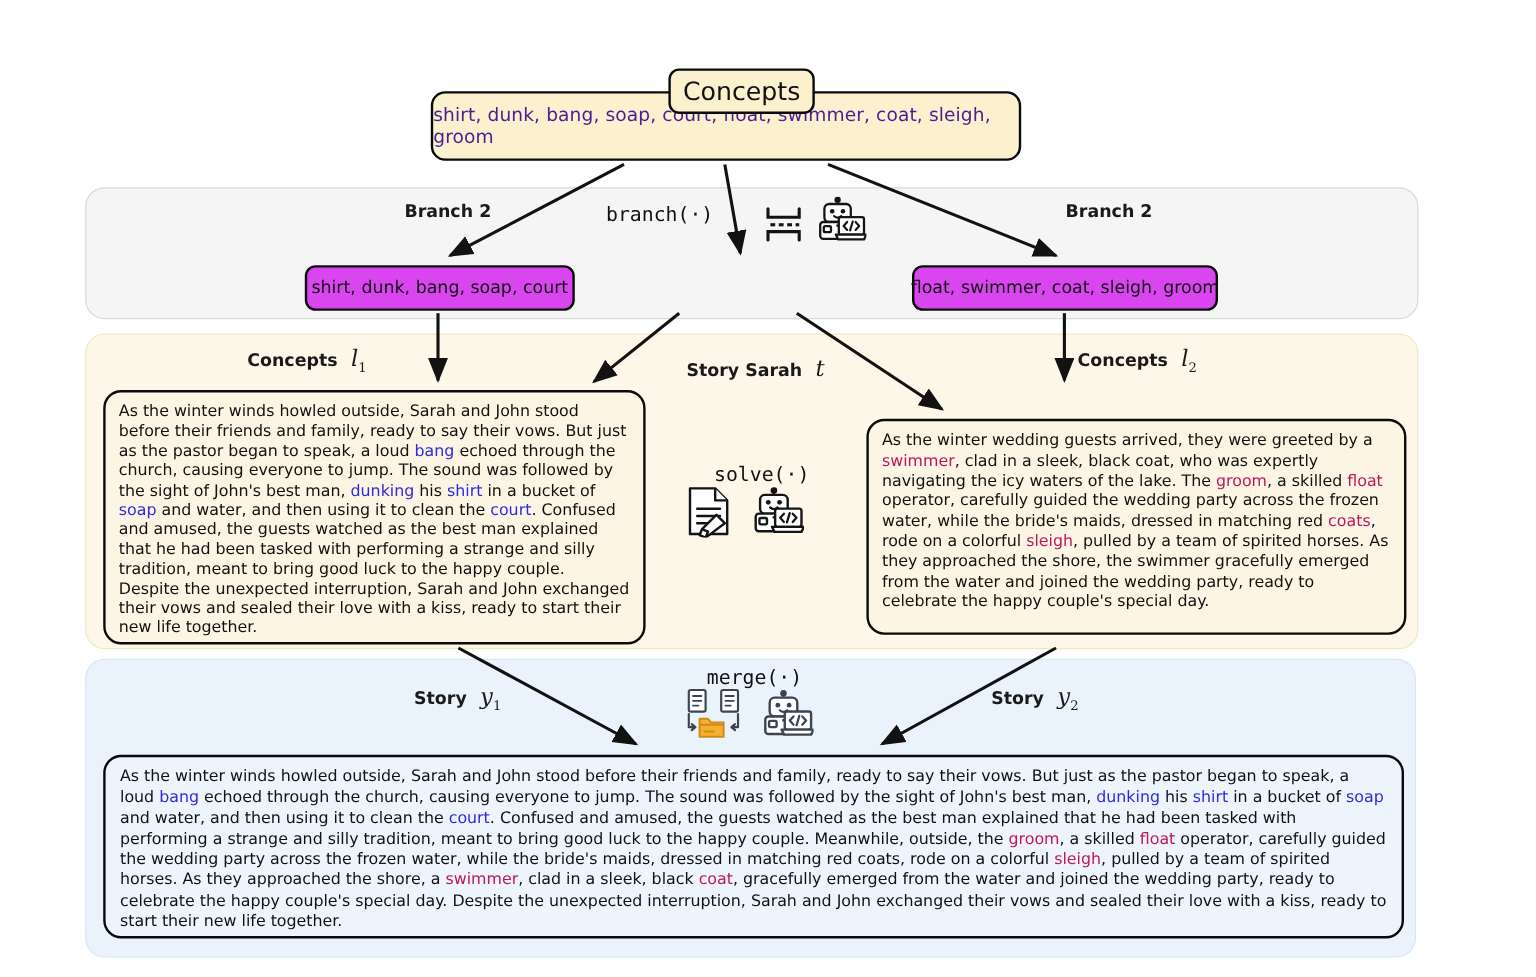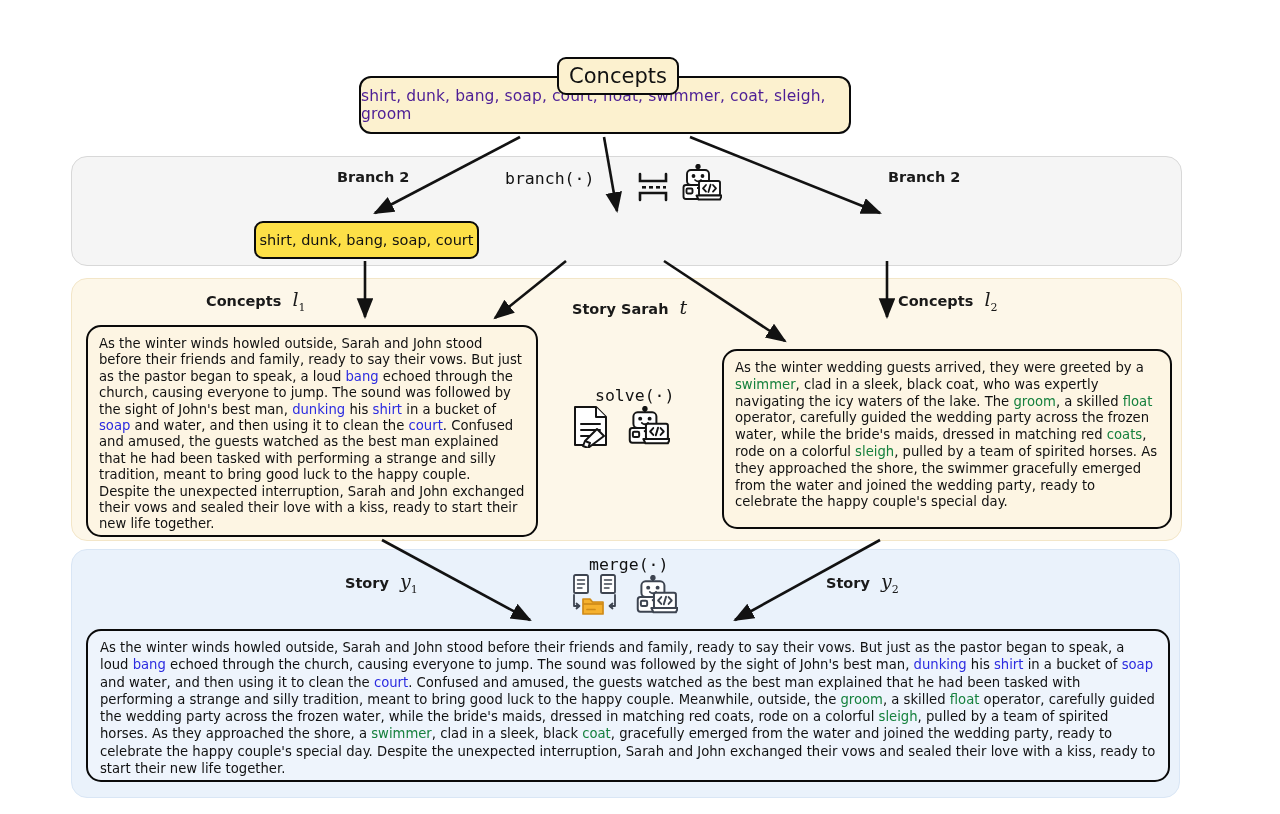--- a/index.html
+++ b/index.html
@@ -61,21 +61,21 @@
     left: 557px; top: 57px; width: 122px; height: 38px;
     background: #fcf1cf;
     border-radius: 9px;
     display: flex; align-items: center; justify-content: center;
     z-index: 8;
   }
   .concepts-title .txt { font-size: 21px; color: #111; }
 
   .branch-box {
     height: 38px; top: 221px;
-    background: #fde047;
+    background: #d946ef;
     border-radius: 9px;
     display: flex; align-items: center; justify-content: center;
     padding: 0 10px;
   }
   .branch-box .txt { font-size: 14.5px; color: #111; white-space: nowrap; }
   .branch-box-1 { left: 254px; width: 225px; }
   .branch-box-topic {
     left: 514px; width: 208px; background: #e6d3e9;
   }
   .branch-box-2 { left: 760px; width: 255px; }
@@ -137,21 +137,21 @@
   .lbl-concepts-l1 { left: 206px; top: 288px; }
   .lbl-concepts-l2 { left: 898px; top: 288px; }
   .lbl-storytopic { left: 572px; top: 296px; }
   .lbl-solve { left: 595px; top: 386px; }
   .lbl-merge { left: 589px; top: 555px; }
   .lbl-story-y1 { left: 345px; top: 570px; }
   .lbl-story-y2 { left: 826px; top: 570px; }
 
   
   .hl-blue { color: #2b2be0; }
-  .hl-pink { color: #15803d; }
+  .hl-pink { color: #be185d; }
 
   
   .icons { position: absolute; z-index: 7; display: flex; align-items: flex-end; }
   .icons-branch { left: 636px; top: 164px; gap: 8px; }
   .icons-solve  { left: 570px; top: 404px; gap: 12px; }
   .icons-merge  { left: 570px; top: 573px; gap: 10px; }
 </style>
 </head>
 <body>
 
@@ -236,20 +236,23 @@
           <path d="M35,21 L38,24.3 L35,27.6"></path>
           <path d="M32.6,20.6 L30.4,28"></path>
         </g>
       </svg>
     </span>
   </div>
 
   <div class="box branch-box branch-box-1">
     <span class="txt">shirt, dunk, bang, soap, court</span>
   </div>
+  <div class="box branch-box branch-box-2">
+    <span class="txt">float, swimmer, coat, sleigh, groom</span>
+  </div>
 
   <div class="lbl lbl-concepts-l1">
     <span>Concepts</span>
     <span class="mathit">&nbsp;<span>l</span><sub>1</sub></span>
   </div>
 
   <div class="lbl lbl-concepts-l2">
     <span>Concepts</span>
     <span class="mathit">&nbsp;<span>l</span><sub>2</sub></span>
   </div>

